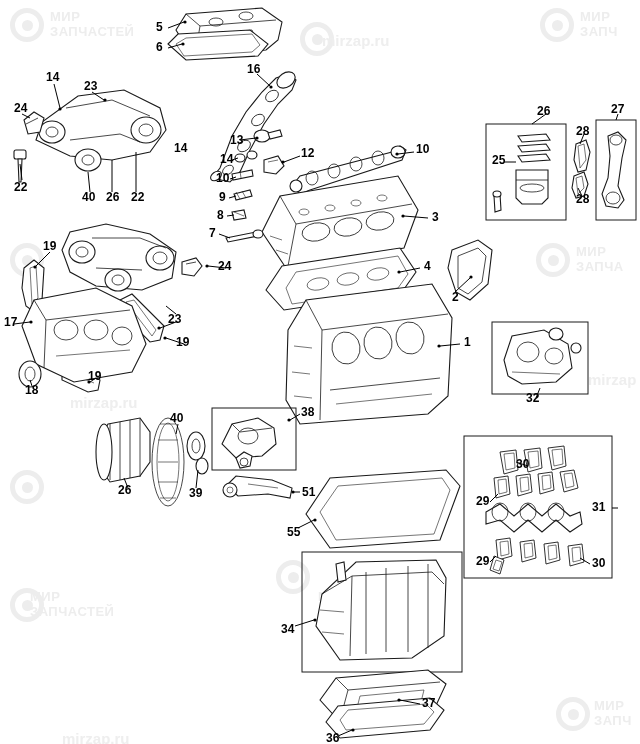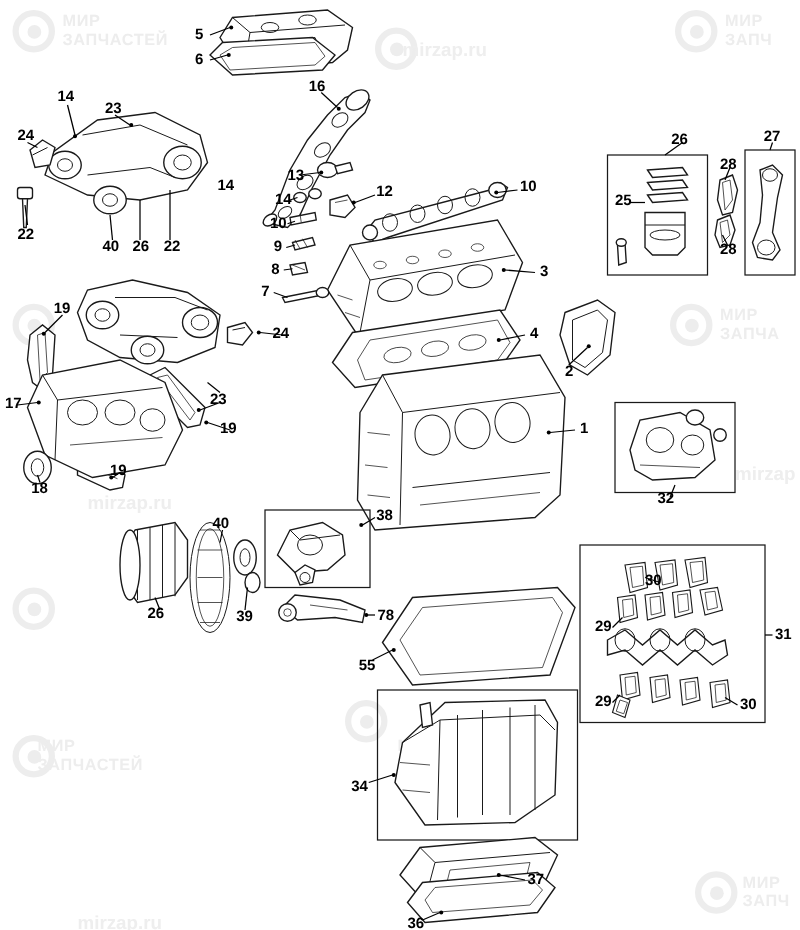--- a/index.html
+++ b/index.html
@@ -509,26 +509,26 @@
     <div class="callout" style="left:218px;top:259px">24</div>
     <div class="callout" style="left:492px;top:153px">25</div>
     <div class="callout" style="left:537px;top:104px">26</div>
     <div class="callout" style="left:611px;top:102px">27</div>
     <div class="callout" style="left:576px;top:124px">28</div>
     <div class="callout" style="left:576px;top:192px">28</div>
     <div class="callout" style="left:476px;top:494px">29</div>
     <div class="callout" style="left:476px;top:554px">29</div>
     <div class="callout" style="left:516px;top:457px">30</div>
     <div class="callout" style="left:592px;top:556px">30</div>
-    <div class="callout" style="left:620px;top:500px">31</div>
+    <div class="callout" style="left:592px;top:500px">31</div>
     <div class="callout" style="left:526px;top:391px">32</div>
     <div class="callout" style="left:118px;top:483px">26</div>
     <div class="callout" style="left:281px;top:622px">34</div>
     <div class="callout" style="left:287px;top:525px">55</div>
     <div class="callout" style="left:326px;top:731px">36</div>
     <div class="callout" style="left:422px;top:696px">37</div>
     <div class="callout" style="left:301px;top:405px">38</div>
     <div class="callout" style="left:189px;top:486px">39</div>
     <div class="callout" style="left:170px;top:411px">40</div>
-    <div class="callout" style="left:302px;top:485px">78</div>
+    <div class="callout" style="left:302px;top:485px">51</div>
   </div>
 
 </div>
 
 </body></html>

